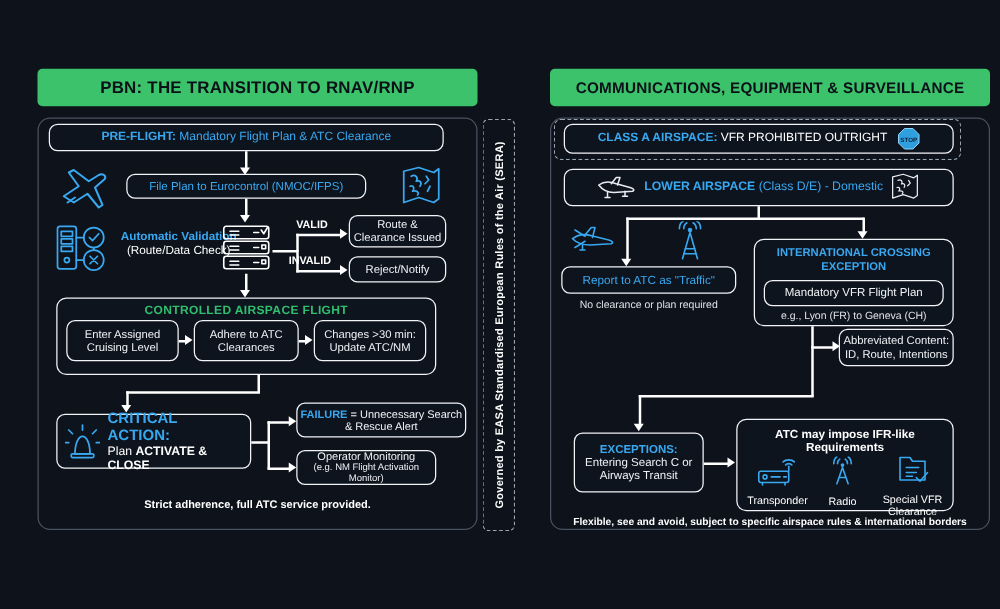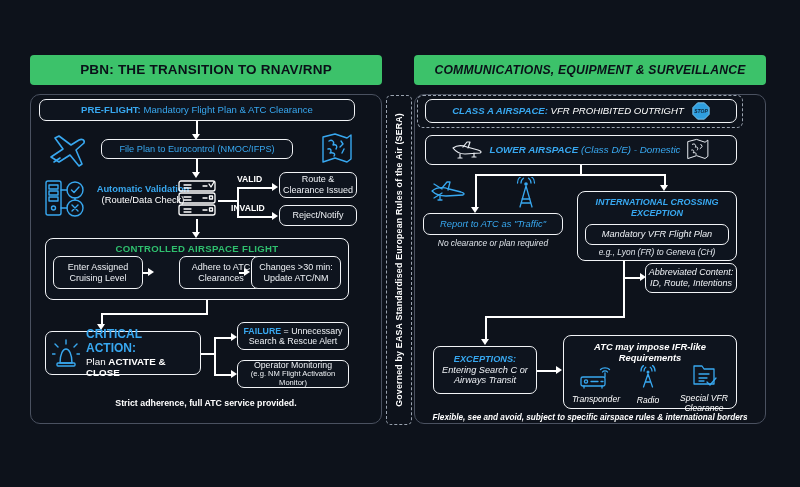--- a/index.html
+++ b/index.html
@@ -7,21 +7,21 @@
     width: 800px; height: 487px;
     background: #0d121b;
     font-family: "Liberation Sans", sans-serif;
     overflow: hidden;
   }
   .canvas { position: relative; width: 800px; height: 487px; }
 
   
   .panel { position: absolute; top: 55px; }
   .panel.left  { left: 30px;  width: 352px; }
-  .panel.right { left: 414px; width: 352px; font-style: italic; }
+  .panel.right { left: 440px; width: 352px; }
 
   .panel-header {
     background: #3cc26a;
     color: #0a1018;
     font-weight: bold;
     text-align: center;
     border-radius: 4px;
     height: 30px;
     line-height: 30px;
     letter-spacing: .2px;
@@ -203,21 +203,21 @@
       <div class="ln vl" style="left:165px; top:124px; height:14px;"></div>
       <div class="ah ah-down" style="left:161px; top:137px;"></div>
 
       <div class="group" style="left:14px; top:143px; width:304px; height:62px;">
         <div class="green-t" style="text-align:center; font-size:9.6px; margin-top:4px;">CONTROLLED AIRSPACE FLIGHT</div>
       </div>
 
       <div class="box thin" style="left:22px; top:161px; width:90px; height:33px; font-size:9px;">
         <span>Enter Assigned Cruising Level</span>
       </div>
-      <div class="box thin" style="left:124px; top:161px; width:84px; height:33px; font-size:9px;margin-left:24px;">
+      <div class="box thin" style="left:124px; top:161px; width:84px; height:33px; font-size:9px;">
         <span>Adhere to ATC Clearances</span>
       </div>
       <div class="box thin" style="left:220px; top:161px; width:90px; height:33px; font-size:9px;">
         <span>Changes &gt;30 min: Update ATC/NM</span>
       </div>
 
       <div class="ln hl" style="left:112px; top:177px; width:6px;"></div>
       <div class="ah ah-right" style="left:117px; top:173px;"></div>
       <div class="ln hl" style="left:208px; top:177px; width:6px;"></div>
       <div class="ah ah-right" style="left:213px; top:173px;"></div>
@@ -245,21 +245,21 @@
 
       <div class="ln hl" style="left:170px; top:258px; width:14px;"></div>
       <div class="ln vl" style="left:183px; top:242px; height:17px;"></div>
       <div class="ln hl" style="left:183px; top:242px; width:18px;"></div>
       <div class="ah ah-right" style="left:200px; top:238px;"></div>
 
       <div class="ln vl" style="left:183px; top:258px; height:22px;"></div>
       <div class="ln hl" style="left:183px; top:279px; width:18px;"></div>
       <div class="ah ah-right" style="left:200px; top:275px;"></div>
 
-      <div class="box thin" style="left:206px; top:227px; width:112px; height:28px; font-size:8.8px;">
+      <div class="box thin" style="left:206px; top:227px; width:136px; height:28px; font-size:8.8px;">
         <span><span class="blue-b">FAILURE</span><span> = Unnecessary Search &amp; Rescue Alert</span></span>
       </div>
       <div class="box thin" style="left:206px; top:265px; width:112px; height:28px;">
         <span style="font-size:8.8px;">Operator Monitoring</span>
         <span class="small">(e.g. NM Flight Activation Monitor)</span>
       </div>
 
       <div class="footnote" style="top:303px; font-size:8.8px;">Strict adherence, full ATC service provided.</div>
     </div>
   </div>

